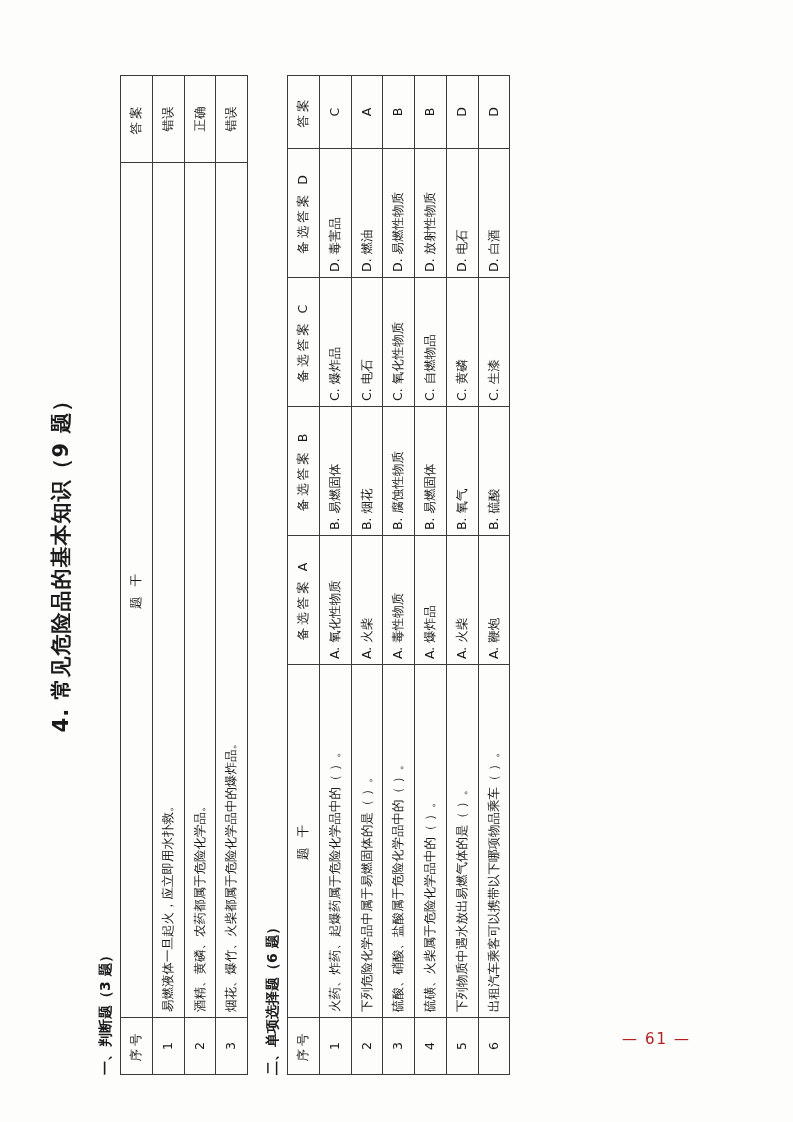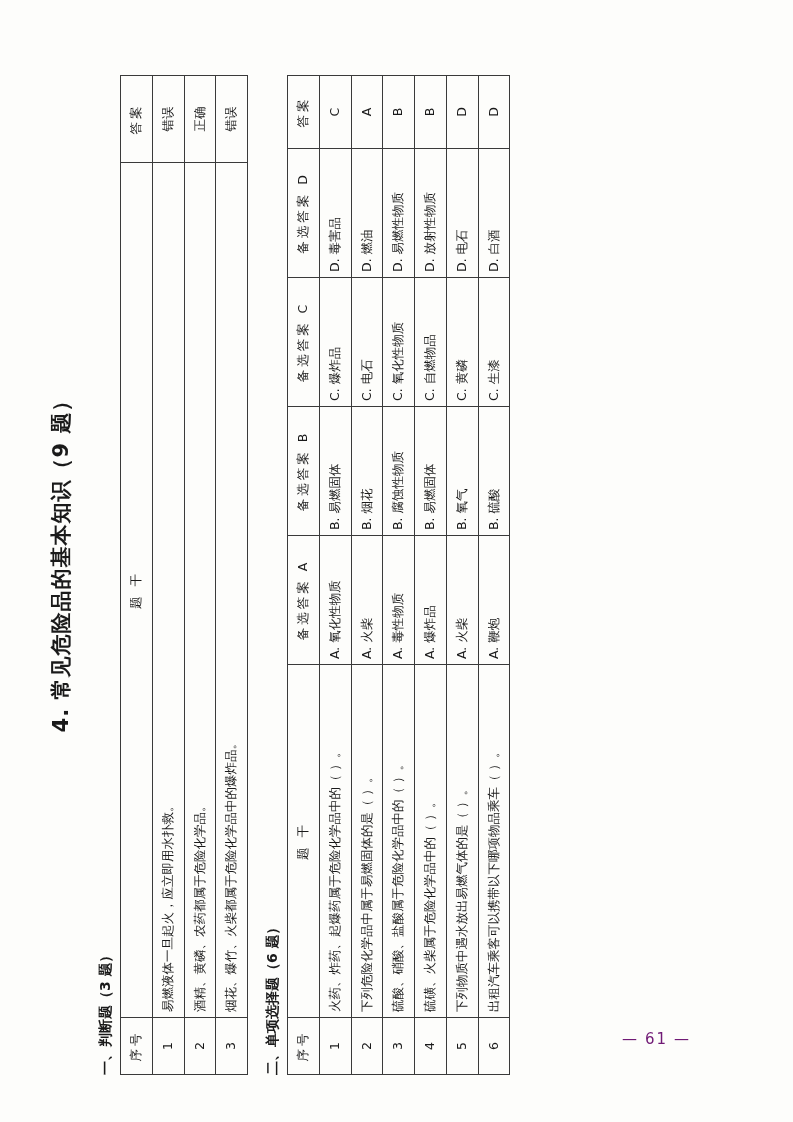--- a/index.html
+++ b/index.html
@@ -74,21 +74,21 @@
 
   table.judge .c-stem { width: auto; }
   table.judge .c-ans  { width: 76px; }
 
   .page-num {
     position: absolute;
     bottom: 74px;
     right: 96px;
     font-size: 15px;
     letter-spacing: 2px;
-    color: #701a75;
+    color: #b91c1c;
   }
   .page-num .dash { margin: 0 6px; }
 </style>
 </head>
 <body>
 
 <div class="page">
 
   <div class="rot">
 

